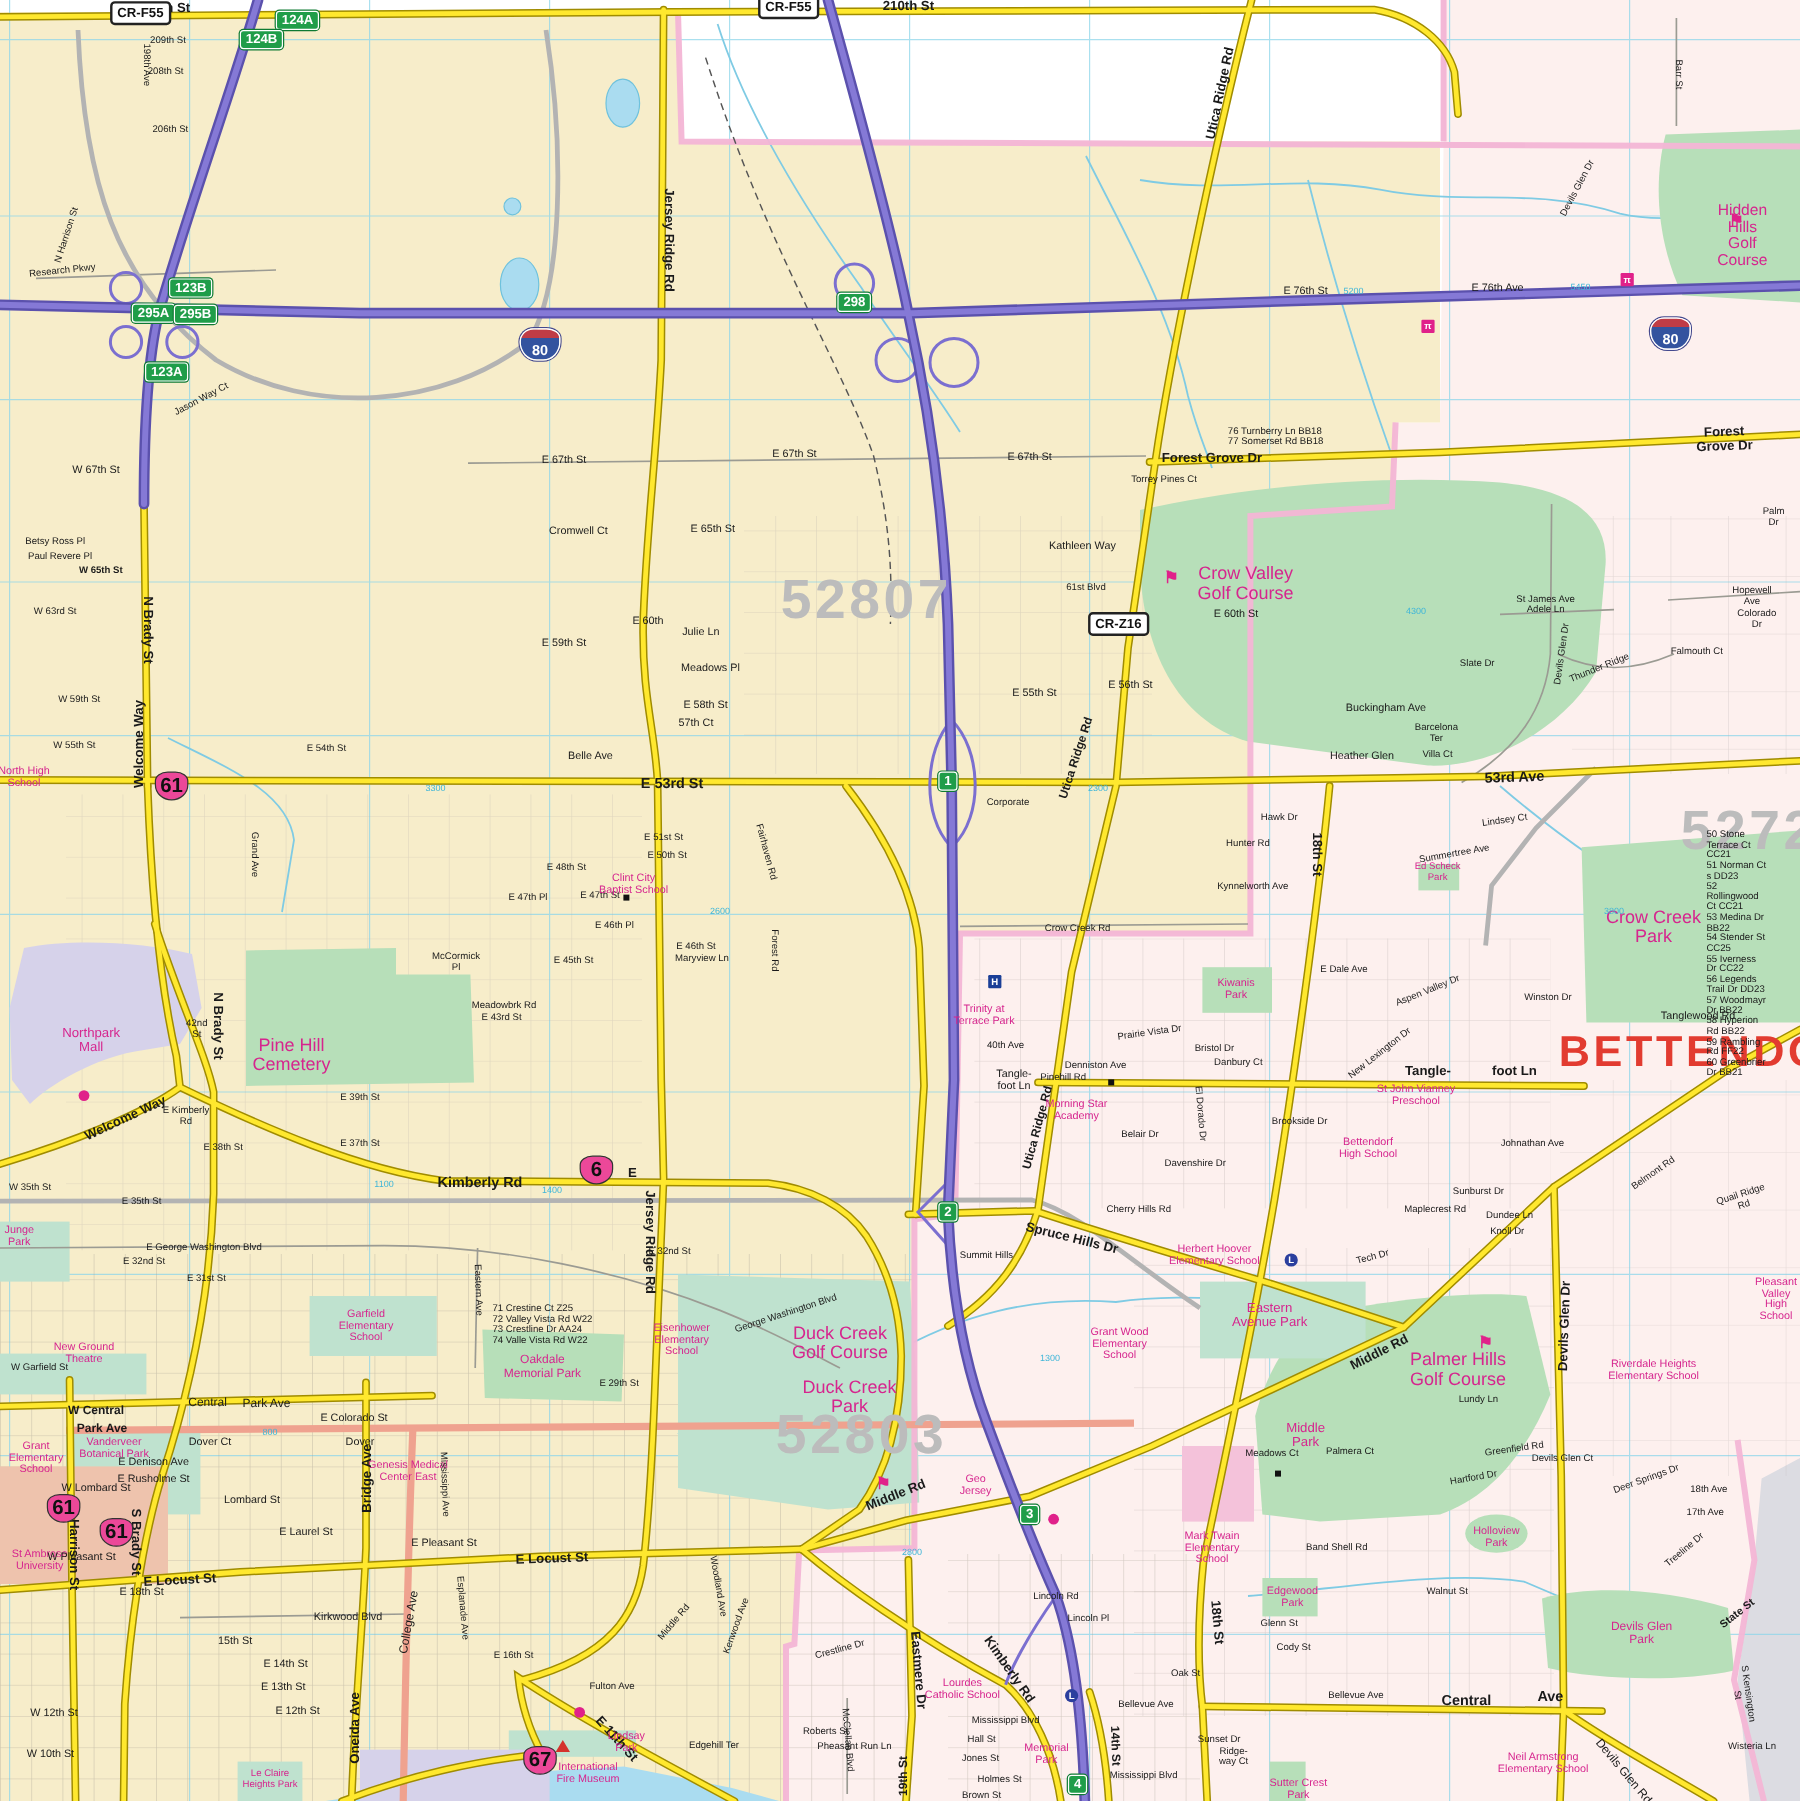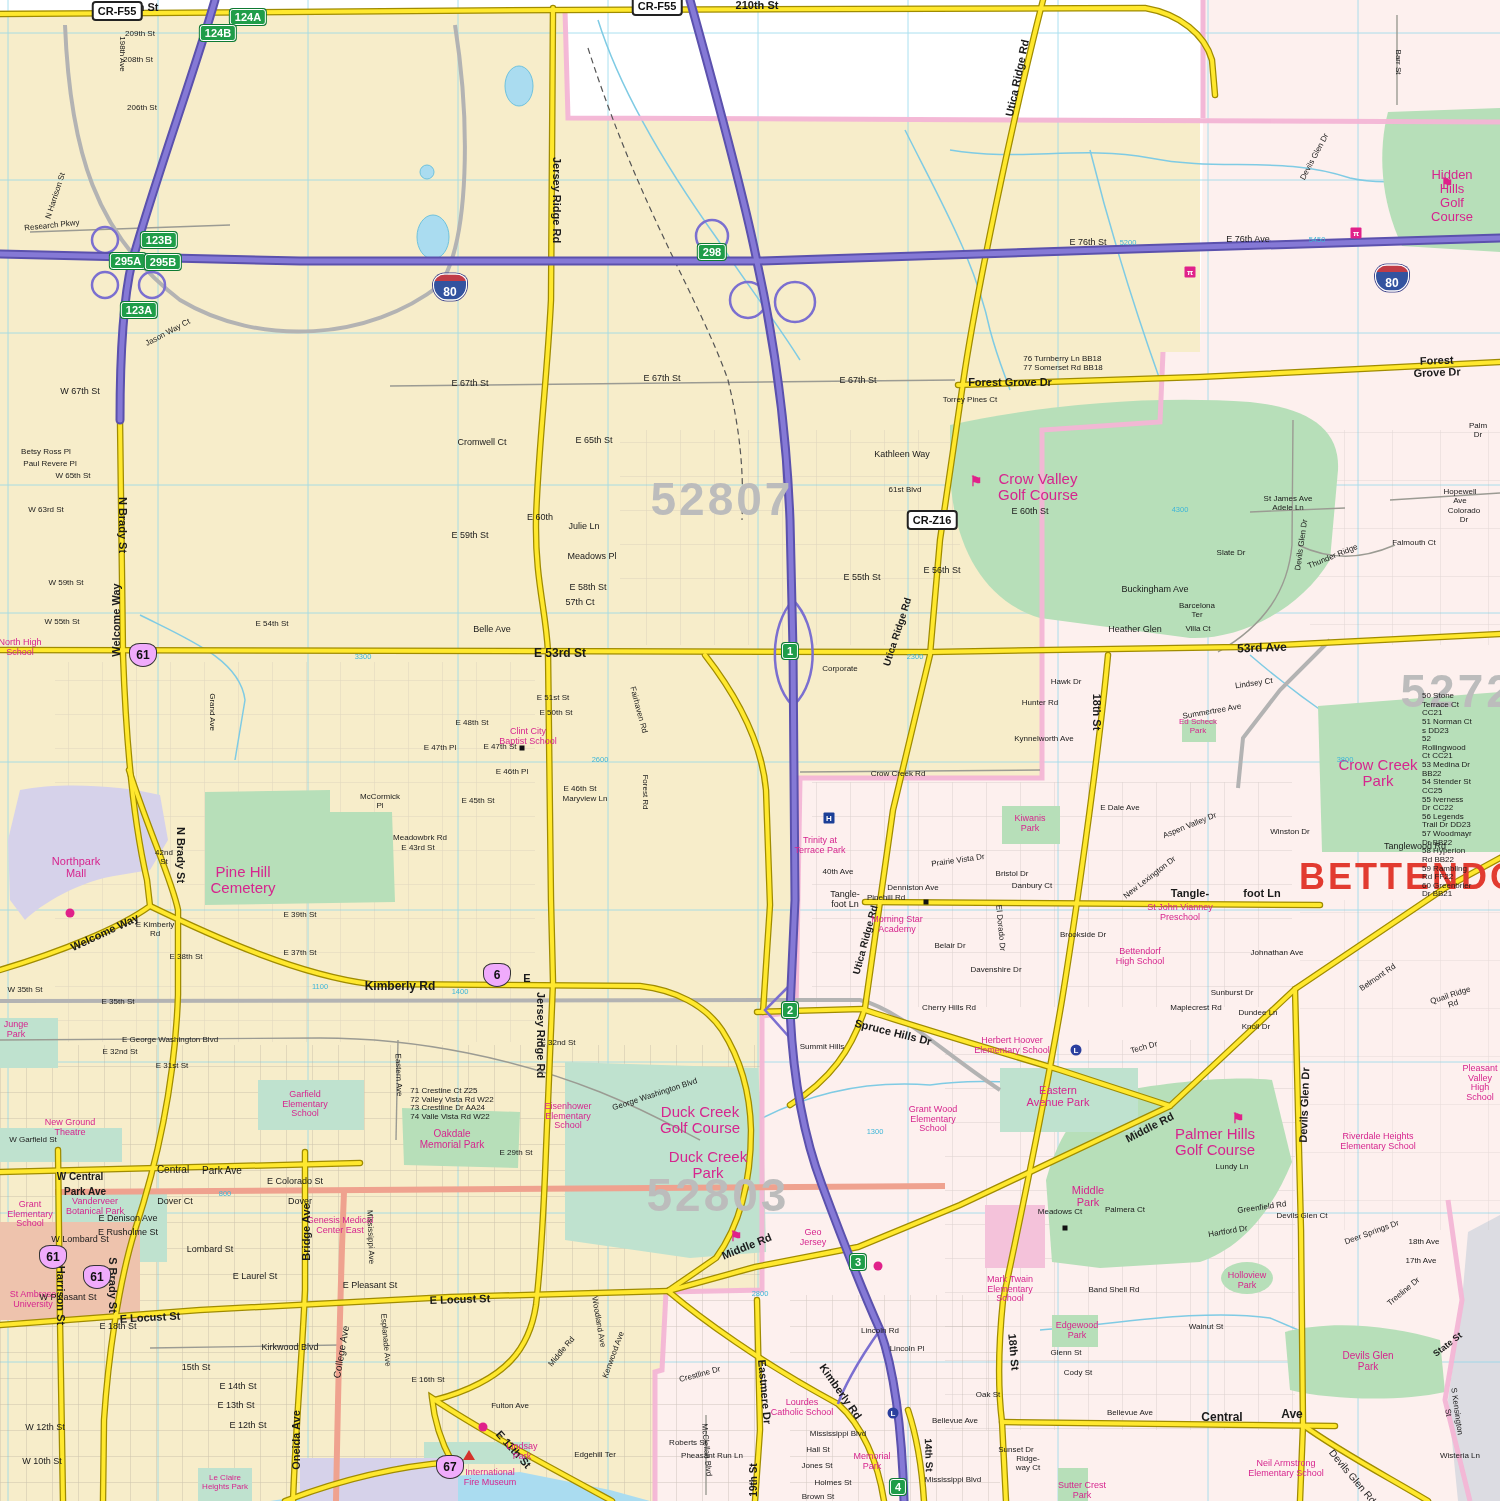--- a/index.html
+++ b/index.html
@@ -9,22 +9,22 @@
   #overlay{position:absolute;left:0;top:0;width:100%;height:100%;}
   .lbl{position:absolute;white-space:pre-line;line-height:1.08;text-align:center;
     transform-origin:center;pointer-events:none;}
   .lbl.left{text-align:left;}
   .shield{position:absolute;display:flex;align-items:center;justify-content:center;
     transform:translate(-50%,-50%);font-weight:bold;}
   .shield-exit{background:#1f9d49;color:#fff;border:1px solid #fff;box-shadow:0 0 0 1px #0e7a33;
     border-radius:3px;padding:1px 4px;font-size:11px;}
   .shield-county{background:#fff;color:#111;border:2px solid #222;border-radius:4px;
     padding:0 4px;font-size:11px;height:16px;}
-  .shield-us{background:#f0abfc;color:#111;border:1.5px solid #333;width:26px;height:22px;
-    border-radius:45% 45% 58% 58% / 38% 38% 62% 62%;font-size:12px;}
+  .shield-us{background:#ec4899;color:#111;border:1.5px solid #333;width:26px;height:22px;
+    border-radius:45% 45% 58% 58% / 38% 38% 62% 62%;font-size:17px;}
   .shield-i{color:#fff;width:34px;height:27px;font-size:12px;border:1px solid #fff;
     box-shadow:0 0 0 1px #44498e;
     background:linear-gradient(180deg,#c03c46 0 27%,#33539f 27% 100%);
     border-radius:45% 45% 55% 55% / 55% 40% 75% 75%;align-items:flex-end;padding-bottom:1px;box-sizing:border-box;}
   .icon{position:absolute;transform:translate(-50%,-50%);display:flex;align-items:center;justify-content:center;}
   .ic-golf{color:#e0218a;font-size:14px;font-weight:bold;}
   .ic-picnic,.ic-hospital{width:11px;height:11px;font-size:8px;font-weight:bold;color:#fff;border-radius:1px;}
   .ic-picnic{background:#e0218a;}
   .ic-hospital{background:#1b3f97;}
   .ic-dot{width:9px;height:9px;border-radius:50%;background:#e0218a;}
@@ -250,21 +250,21 @@
       <div class="lbl" style="left: 898px; top: 632px; font-size: 10px; color: rgb(26, 26, 26); font-weight: 700; transform: translate(-50%, -50%) rotate(-72deg);">Utica Ridge Rd</div>
       <div class="lbl" style="left: 866px; top: 940px; font-size: 10px; color: rgb(26, 26, 26); font-weight: 700; transform: translate(-50%, -50%) rotate(-75deg);">Utica Ridge Rd</div>
       <div class="lbl" style="left: 1010px; top: 383px; font-size: 11px; color: rgb(26, 26, 26); font-weight: 700; transform: translate(-50%, -50%) rotate(0deg);">Forest Grove Dr</div>
       <div class="lbl" style="left: 1437px; top: 367px; font-size: 11px; color: rgb(26, 26, 26); font-weight: 700; transform: translate(-50%, -50%) rotate(-2deg);">Forest Grove Dr</div>
       <div class="lbl" style="left: 970px; top: 400px; font-size: 8px; color: rgb(26, 26, 26); font-weight: 400; transform: translate(-50%, -50%) rotate(0deg);">Torrey Pines Ct</div>
       <div class="lbl" style="left: 1315px; top: 157px; font-size: 8px; color: rgb(26, 26, 26); font-weight: 400; transform: translate(-50%, -50%) rotate(-62deg);">Devils Glen Dr</div>
       <div class="lbl left" style="left: 1063px; top: 364px; font-size: 8px; color: rgb(26, 26, 26); font-weight: 400; transform: translate(-50%, -50%) rotate(0deg);">76 Turnberry Ln BB18
 77 Somerset Rd BB18</div>
       <div class="lbl" style="left: 46px; top: 452px; font-size: 8px; color: rgb(26, 26, 26); font-weight: 400; transform: translate(-50%, -50%) rotate(0deg);">Betsy Ross Pl</div>
       <div class="lbl" style="left: 50px; top: 464px; font-size: 8px; color: rgb(26, 26, 26); font-weight: 400; transform: translate(-50%, -50%) rotate(0deg);">Paul Revere Pl</div>
-      <div class="lbl" style="left: 73px; top: 476px; font-size: 8px; color: rgb(26, 26, 26); font-weight: 400; transform: translate(-50%, -50%) rotate(0deg);">W 65th St</div>
+      <div class="lbl" style="left: 84px; top: 476px; font-size: 8px; color: rgb(26, 26, 26); font-weight: 700; transform: translate(-50%, -50%) rotate(0deg);">W 65th St</div>
       <div class="lbl" style="left: 46px; top: 510px; font-size: 8px; color: rgb(26, 26, 26); font-weight: 400; transform: translate(-50%, -50%) rotate(0deg);">W 63rd St</div>
       <div class="lbl" style="left: 66px; top: 583px; font-size: 8px; color: rgb(26, 26, 26); font-weight: 400; transform: translate(-50%, -50%) rotate(0deg);">W 59th St</div>
       <div class="lbl" style="left: 62px; top: 622px; font-size: 8px; color: rgb(26, 26, 26); font-weight: 400; transform: translate(-50%, -50%) rotate(0deg);">W 55th St</div>
       <div class="lbl" style="left: 122px; top: 525px; font-size: 11px; color: rgb(26, 26, 26); font-weight: 700; transform: translate(-50%, -50%) rotate(90deg);">N Brady St</div>
       <div class="lbl" style="left: 180px; top: 855px; font-size: 11px; color: rgb(26, 26, 26); font-weight: 700; transform: translate(-50%, -50%) rotate(90deg);">N Brady St</div>
       <div class="lbl" style="left: 112px; top: 1285px; font-size: 11px; color: rgb(26, 26, 26); font-weight: 700; transform: translate(-50%, -50%) rotate(90deg);">S Brady St</div>
       <div class="lbl" style="left: 117px; top: 620px; font-size: 11px; color: rgb(26, 26, 26); font-weight: 700; transform: translate(-50%, -50%) rotate(-90deg);">Welcome Way</div>
       <div class="lbl" style="left: 105px; top: 933px; font-size: 11px; color: rgb(26, 26, 26); font-weight: 700; transform: translate(-50%, -50%) rotate(-25deg);">Welcome Way</div>
       <div class="lbl" style="left: 20px; top: 648px; font-size: 9px; color: rgb(214, 37, 142); font-weight: 400; transform: translate(-50%, -50%) rotate(0deg);">North High
 School</div>

